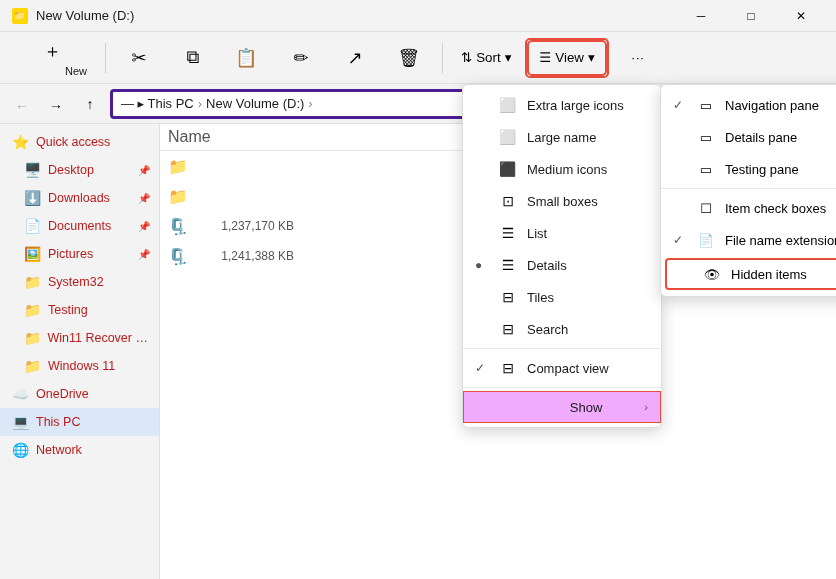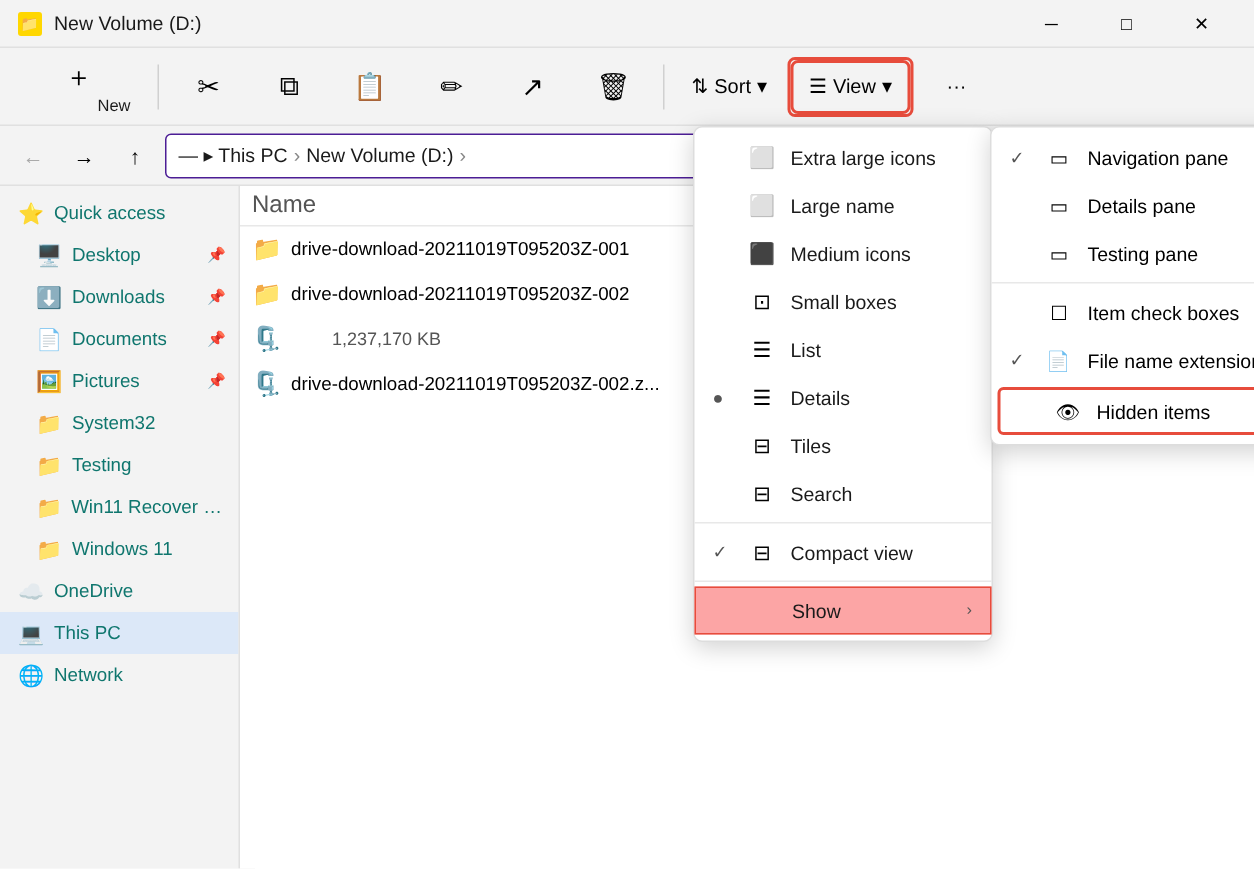--- a/index.html
+++ b/index.html
@@ -105,21 +105,21 @@
       width: 28px; height: 28px;
       display: flex; align-items: center; justify-content: center;
       border-radius: 4px; cursor: pointer;
       border: none; background: transparent; font-size: 14px;
     }
     .nav-btn.disabled { color: #aaa; cursor: default; }
     .breadcrumb {
       display: flex;
       align-items: center;
       background: white;
-      border: 1px solid #4c1d95;
+      border: 3px solid #4c1d95;
       border-radius: 4px;
       padding: 4px 8px;
       flex: 1;
       height: 30px;
     }
     .breadcrumb-item { color: #1a1a1a; font-size: 13px; }
     .breadcrumb-sep { color: #888; margin: 0 4px; }
     .search-box {
       background: white;
       border: 1px solid #ddd;
@@ -150,21 +150,21 @@
     .sidebar-item {
       display: flex;
       align-items: center;
       padding: 3px 8px 3px 12px;
       cursor: pointer;
       gap: 6px;
       height: 28px;
     }
     .sidebar-item.active { background: #dce8f8; }
     .sidebar-item .item-icon { font-size: 14px; width: 18px; text-align: center; }
-    .sidebar-item .item-label { font-size: 12.5px; color: #0f766e; white-space: nowrap; overflow: hidden; text-overflow: ellipsis; }
+    .sidebar-item .item-label { font-size: 12.5px; color: #b91c1c; white-space: nowrap; overflow: hidden; text-overflow: ellipsis; }
     .sidebar-item .pin-icon { margin-left: auto; font-size: 10px; color: #aaa; }
 
     
     .file-list {
       flex: 1;
       background: white;
       overflow-y: auto;
     }
     .file-list-header {
       display: flex;
@@ -203,21 +203,21 @@
     }
     .dropdown-item {
       display: flex;
       align-items: center;
       padding: 5px 12px;
       cursor: pointer;
       gap: 10px;
       height: 32px;
     }
     .dropdown-item.has-submenu { justify-content: space-between; }
-    .dropdown-item.has-submenu.active { background: #fca5a5; border: 1.5px solid #e74c3c; }
+    .dropdown-item.has-submenu.active { background: #f0abfc; border: 1.5px solid #e74c3c; gap: 42px; }
     .dropdown-item .check { width: 14px; font-size: 12px; color: #555; }
     .dropdown-item .di-icon { font-size: 14px; width: 18px; text-align: center; }
     .dropdown-item .di-label { font-size: 13px; color: #1a1a1a; flex: 1; }
     .dropdown-item .chevron { font-size: 11px; color: #555; }
     .dropdown-sep { height: 1px; background: #e8e8e8; margin: 3px 0; }
     .dot-check { color: #555; font-size: 8px; }
 
     
     .show-dropdown {
       position: absolute;
@@ -382,35 +382,32 @@
     </div>
   </div>
 
   <div class="file-list">
     <div class="file-list-header">
       <span class="col-name">Name</span>
       <span class="col-size">Size</span>
     </div>
     <div class="file-row">
       <span class="file-icon">📁</span>
-      <span class="file-name">drive-download-20211019T095203Z-001</span>
       <span class="file-size"></span>
     </div>
     <div class="file-row">
       <span class="file-icon">📁</span>
-      <span class="file-name">drive-download-20211019T095203Z-002</span>
       <span class="file-size"></span>
     </div>
     <div class="file-row">
       <span class="file-icon">🗜️</span>
       <span class="file-size">1,237,170 KB</span>
     </div>
     <div class="file-row">
       <span class="file-icon">🗜️</span>
-      <span class="file-name">drive-download-20211019T095203Z-002.z...</span>
       <span class="file-size">1,241,388 KB</span>
     </div>
   </div>
 </div>
 
 <div class="view-dropdown">
   <div class="dropdown-item">
     <span class="check"></span>
     <span class="di-icon">⬜</span>
     <span class="di-label">Extra large icons</span>

